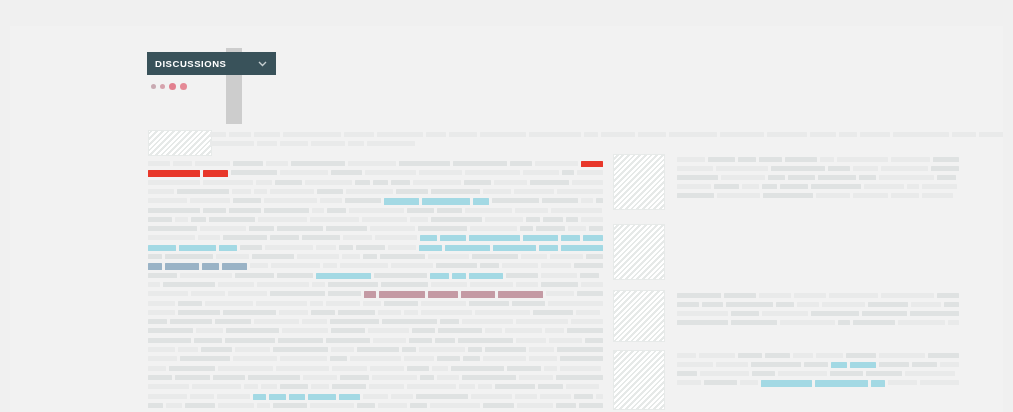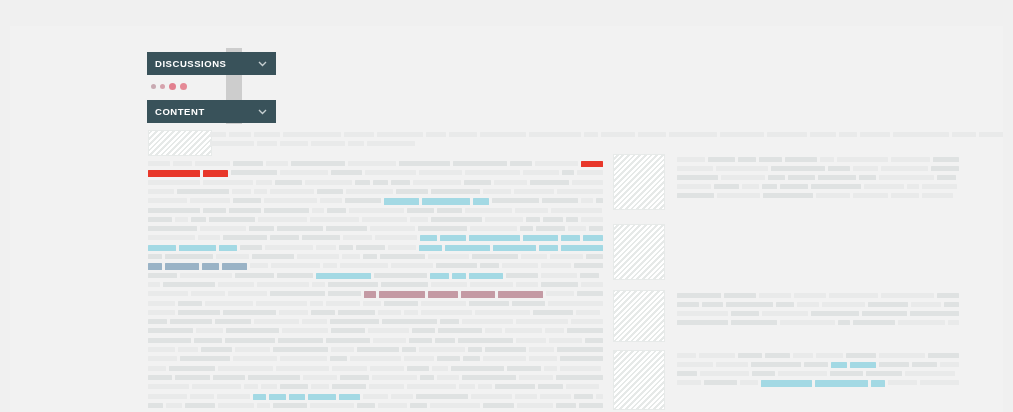--- a/index.html
+++ b/index.html
@@ -124,28 +124,20 @@
     </span>
   </div>
 
   <div id="dots">
       <span class="dot" style="width: 5px; height: 5px; background: rgb(201, 170, 178);"></span>
       <span class="dot" style="width: 5px; height: 5px; background: rgb(214, 163, 173);"></span>
       <span class="dot" style="width: 7px; height: 7px; background: rgb(226, 128, 143);"></span>
       <span class="dot" style="width: 7px; height: 7px; background: rgb(229, 138, 150);"></span>
     </div>
 
-  <div class="panel-bar" id="bar-content">
-    <span class="ttl">CONTENT</span>
-    <span class="chev">
-      <svg width="11" height="11" viewBox="0 0 11 11">
-        <path d="M2 4 L5.5 7.5 L9 4" fill="none" stroke="#c6cfd1" stroke-width="1.4"></path>
-      </svg>
-    </span>
-  </div>
 
   <div id="sheet">
     <div class="stripe-box" style="left:6px;top:6px;width:64px;height:26px;"></div>
     <div id="doc-lines">
         <div class="line" style="left: 6px; top: 37px; height: 5px;">
           <span class="w lt" style="height: 5px; width: 22px;"></span>
           <span class="w lt" style="height: 5px; width: 19px;"></span>
           <span class="w lt" style="height: 5px; width: 35px;"></span>
           <span class="w dk" style="height: 5px; width: 30px;"></span>
           <span class="w lt" style="height: 5px; width: 22px;"></span>

